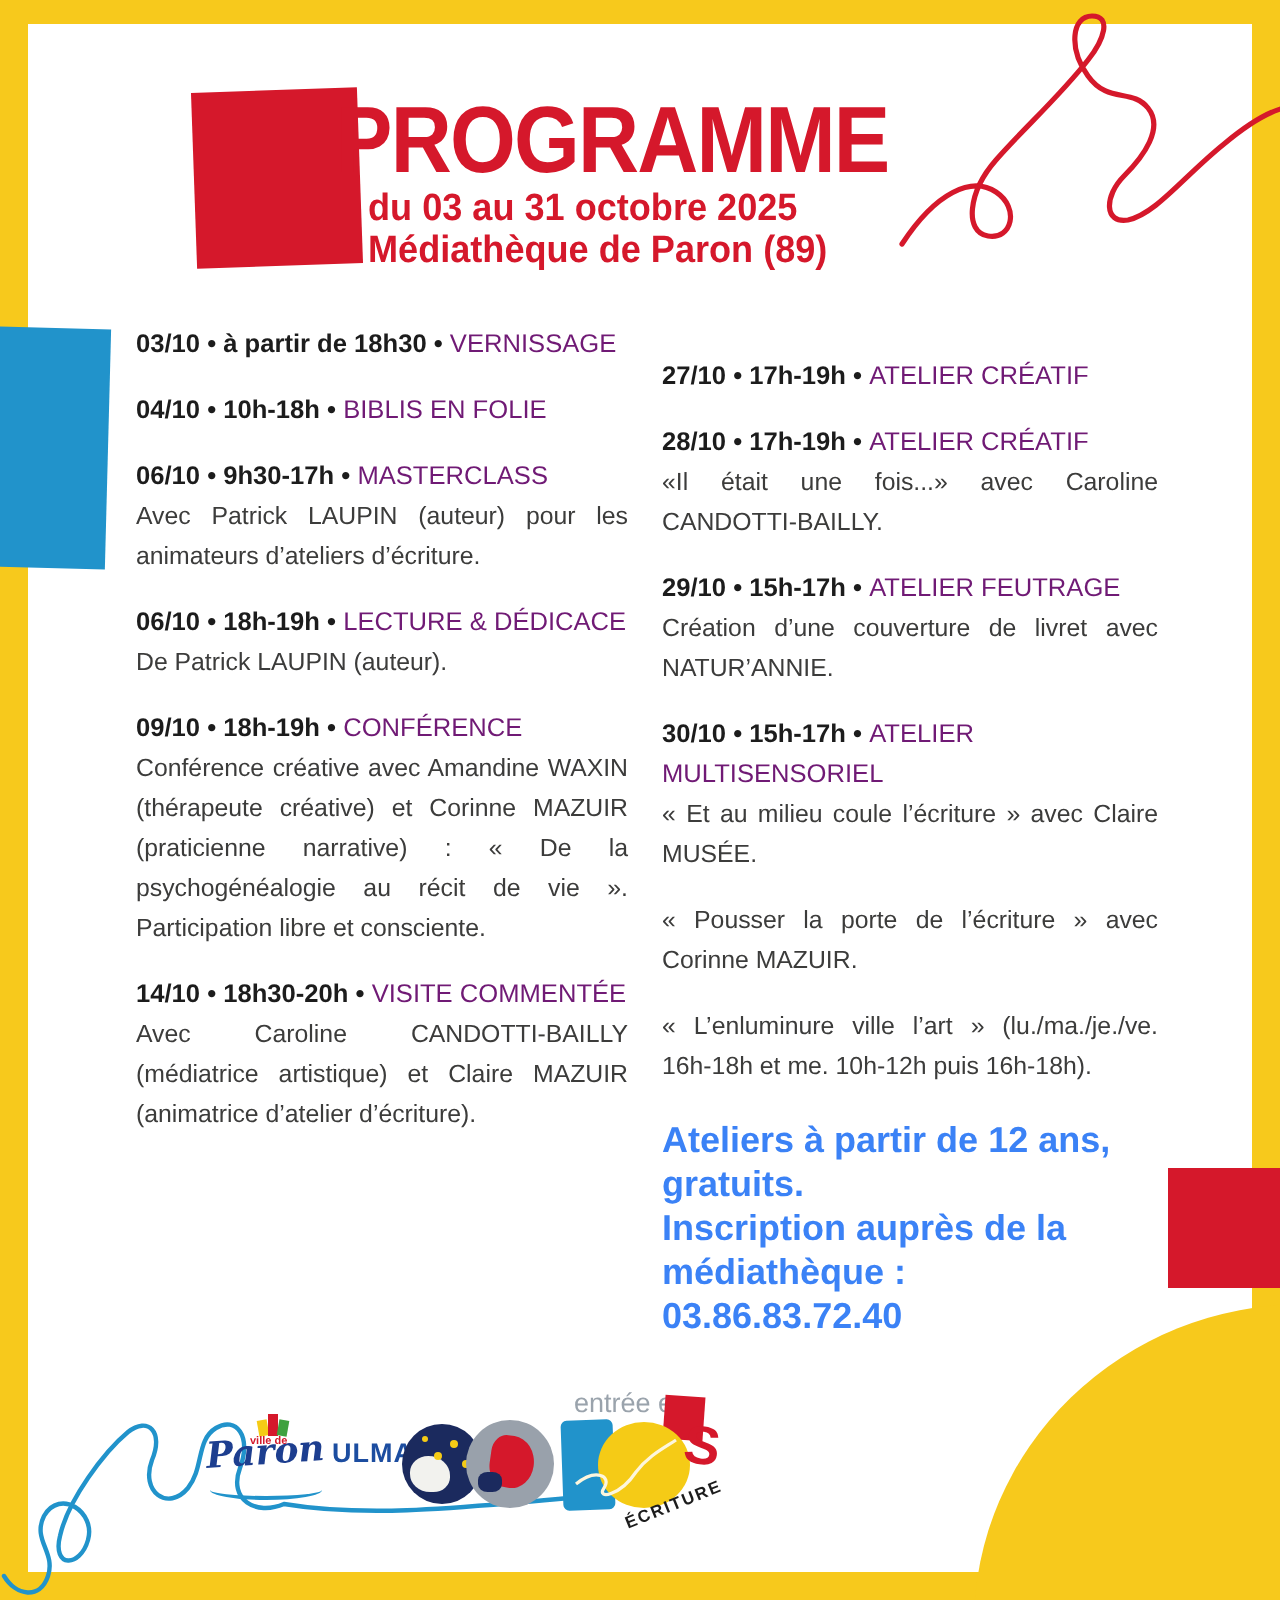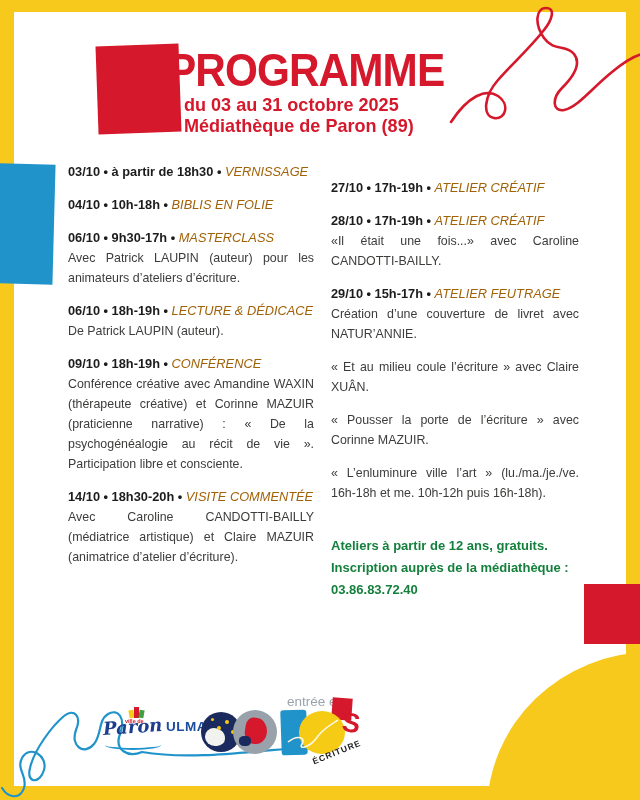--- a/index.html
+++ b/index.html
@@ -29,24 +29,24 @@
   .subtitle{position:absolute;z-index:5;color:#D5182B;font-weight:bold;font-size:19px;
     transform:scaleX(0.95);transform-origin:left top;white-space:nowrap;}
   .subtitle1{left:184px;top:94px;}
   .subtitle2{left:184px;top:115px;}
   
   .col{position:absolute;z-index:5;}
   .col-left{left:68px;top:162px;width:246px;}
   .col-right{left:331px;top:178px;width:248px;}
   .event{margin:0 0 13px 0;}
   .dateline{font-weight:bold;color:#1c1c1c;font-size:12.8px;line-height:20px;}
-  .category{color:#a16207;font-weight:normal;font-style:italic;}
+  .category{color:#701a75;font-weight:normal;}
   .body{margin:0;font-size:12.4px;line-height:20px;color:#3c3c3b;text-align:justify;}
   
-  .note{margin-top:32px;color:#15803d;font-weight:bold;font-size:13px;line-height:22px;}
+  .note{margin-top:16px;color:#3b82f6;font-weight:bold;font-size:18px;line-height:22px;}
   
   .footer{position:absolute;left:0;top:690px;width:640px;height:96px;z-index:6;}
   .paron-logo{position:absolute;left:103px;top:12px;width:64px;height:54px;}
   .paron-crown{position:absolute;left:26px;top:0;width:16px;height:16px;}
   .paron-crown span{position:absolute;bottom:0;}
   .paron-name{position:absolute;left:0px;top:14px;font-family:"DejaVu Serif",serif;font-style:italic;
     font-weight:bold;color:#1D3E8F;font-size:18px;transform:rotate(-4deg);}
   .paron-ville{position:absolute;left:22px;top:16px;color:#D5182B;font-size:5.5px;font-weight:bold;}
   .paron-wave{position:absolute;left:2px;top:38px;width:56px;height:8px;border-bottom:2px solid #2193CB;border-radius:50%;}
   .ulmann-logo{position:absolute;left:166px;top:29px;color:#1C4DA0;font-weight:bold;font-size:13.5px;letter-spacing:0.5px;}
@@ -117,21 +117,22 @@
     </div>
     <div class="event">
       <div class="dateline">28/10 • 17h-19h • <span class="category">ATELIER CRÉATIF</span></div>
       <p class="body">«Il était une fois...» avec Caroline CANDOTTI-BAILLY.</p>
     </div>
     <div class="event">
       <div class="dateline">29/10 • 15h-17h • <span class="category">ATELIER FEUTRAGE</span></div>
       <p class="body">Création d’une couverture de livret avec NATUR’ANNIE.</p>
     </div>
     <div class="event">
-      <p class="body">« Et au milieu coule l’écriture » avec Claire XUÂN.</p>
+      <div class="dateline">30/10 • 15h-17h • <span class="category">ATELIER MULTISENSORIEL</span></div>
+      <p class="body">« Et au milieu coule l’écriture » avec Claire MUSÉE.</p>
     </div>
     <div class="event">
       <p class="body">« Pousser la porte de l’écriture » avec Corinne MAZUIR.</p>
     </div>
     <div class="event">
       <p class="body">« L’enluminure ville l’art » (lu./ma./je./ve. 16h-18h et me. 10h-12h puis 16h-18h).</p>
     </div>
     <div class="note">
       <div>Ateliers à partir de 12 ans, gratuits.</div>
       <div>Inscription auprès de la médiathèque :</div>

